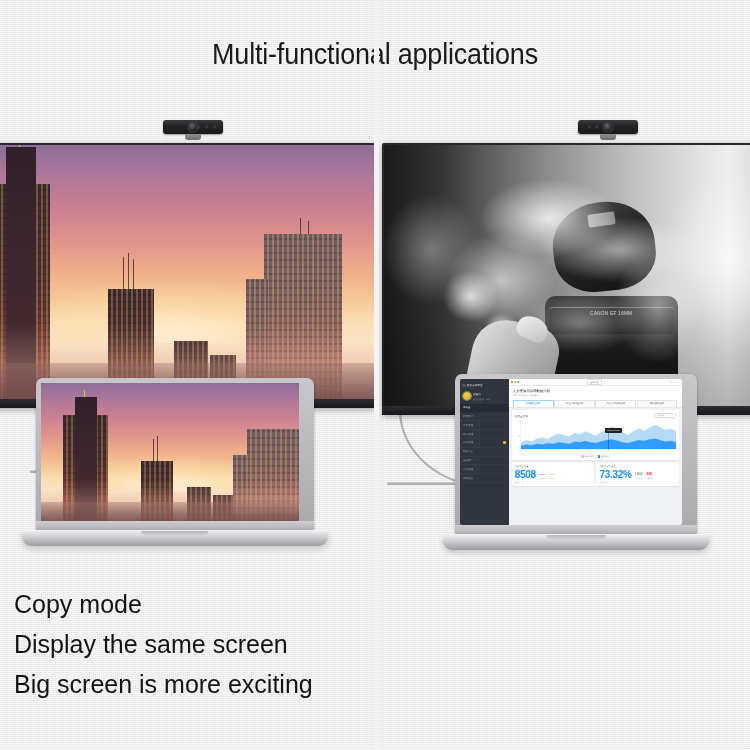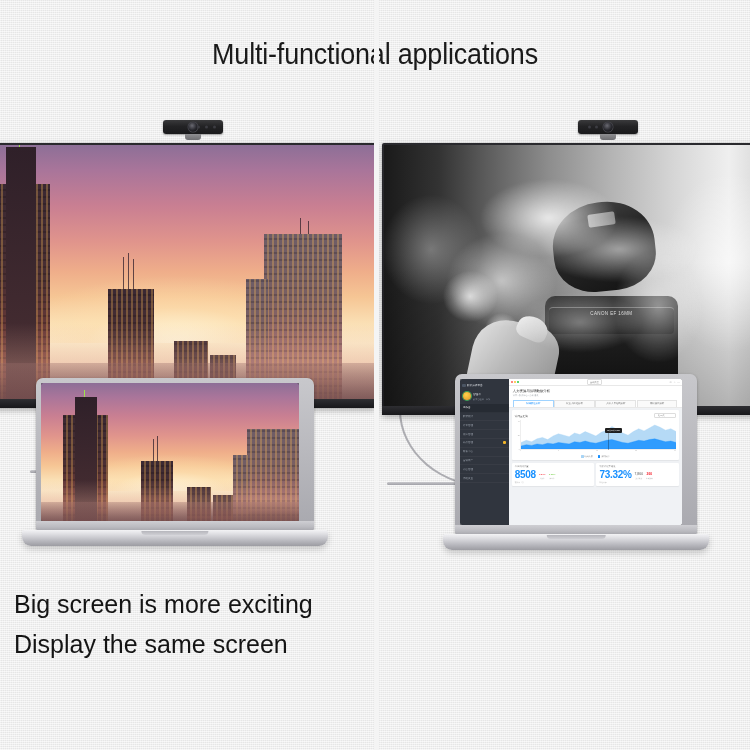--- a/index.html
+++ b/index.html
@@ -512,22 +512,23 @@
           </div>
         </div>
       </div>
       <div class="lidchin"></div>
       <div class="base">
         <div class="notch"></div>
       </div>
     </div>
 
     <div class="caption left-cap">
+      <span class="ln">Copy mode</span>
+      <span class="ln">Display the same screen</span>
       <span class="ln">Big screen is more exciting</span>
-      <span class="ln">Display the same screen</span>
     </div>
   </div>
 
   <div class="divider"></div>
 
   <div class="panel right">
 
     <div class="webcam" style="left:199px; top:120px; width:60px; height:14px;">
       <div class="bar">
         <div class="lens"></div>

